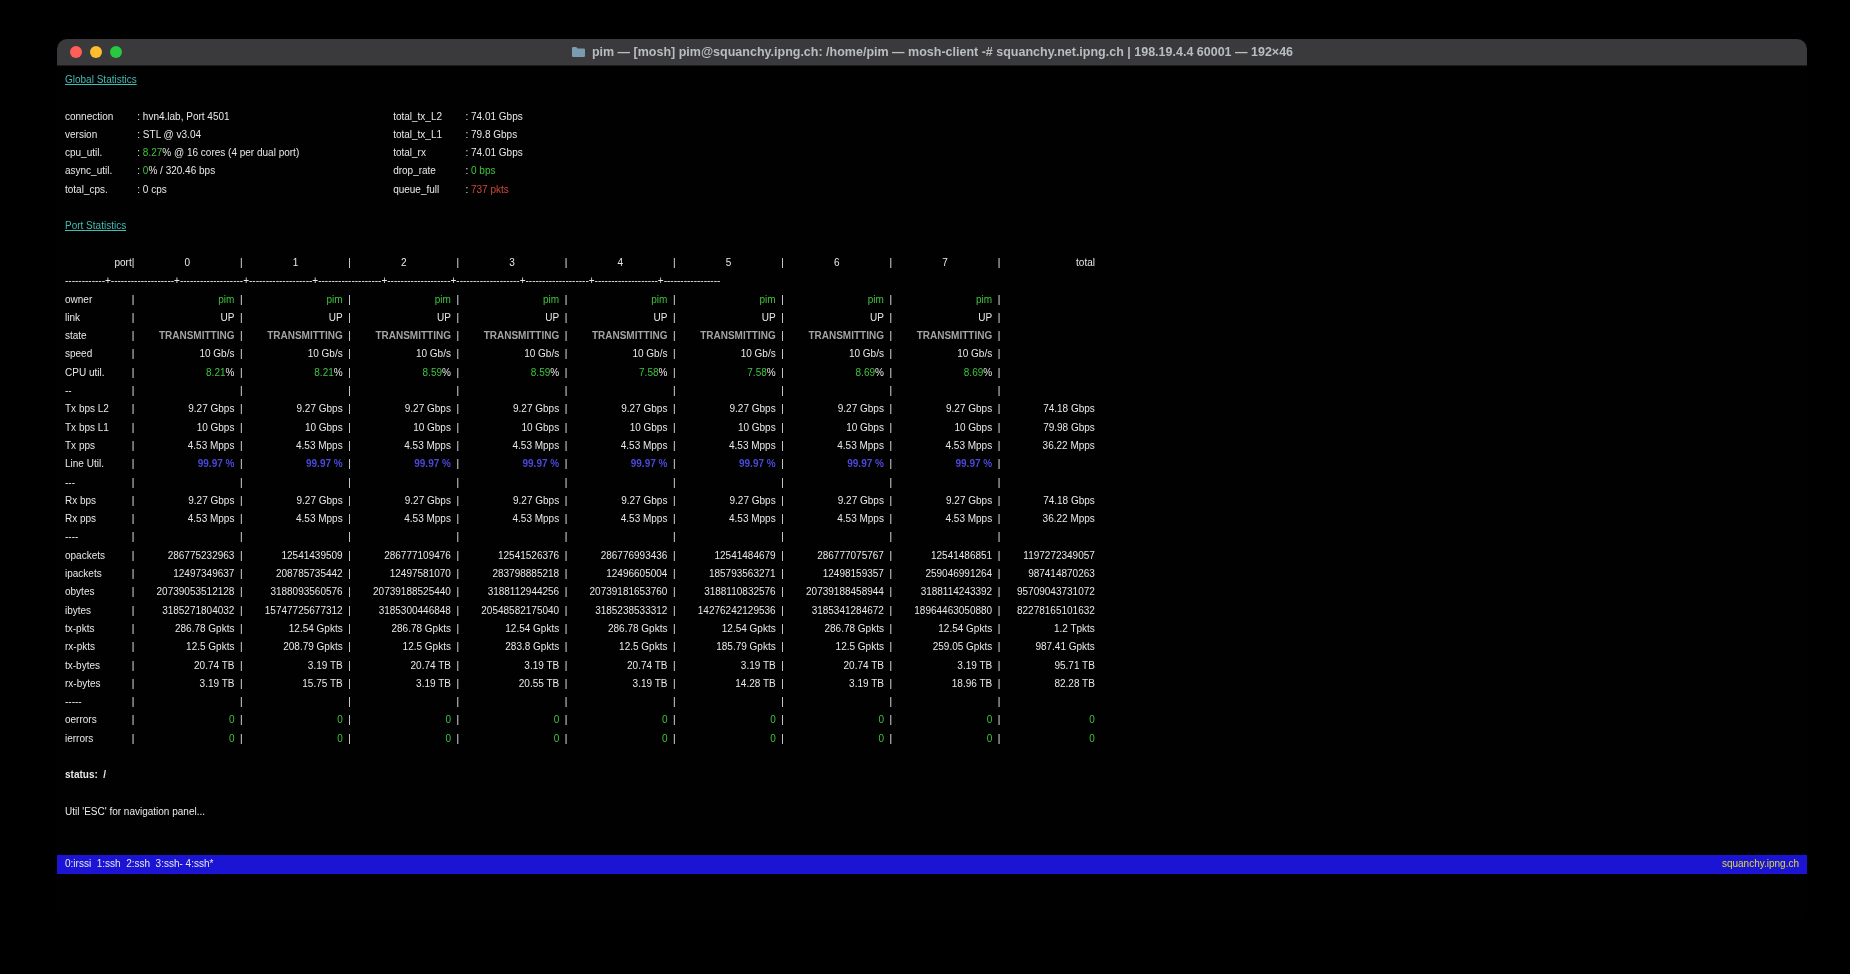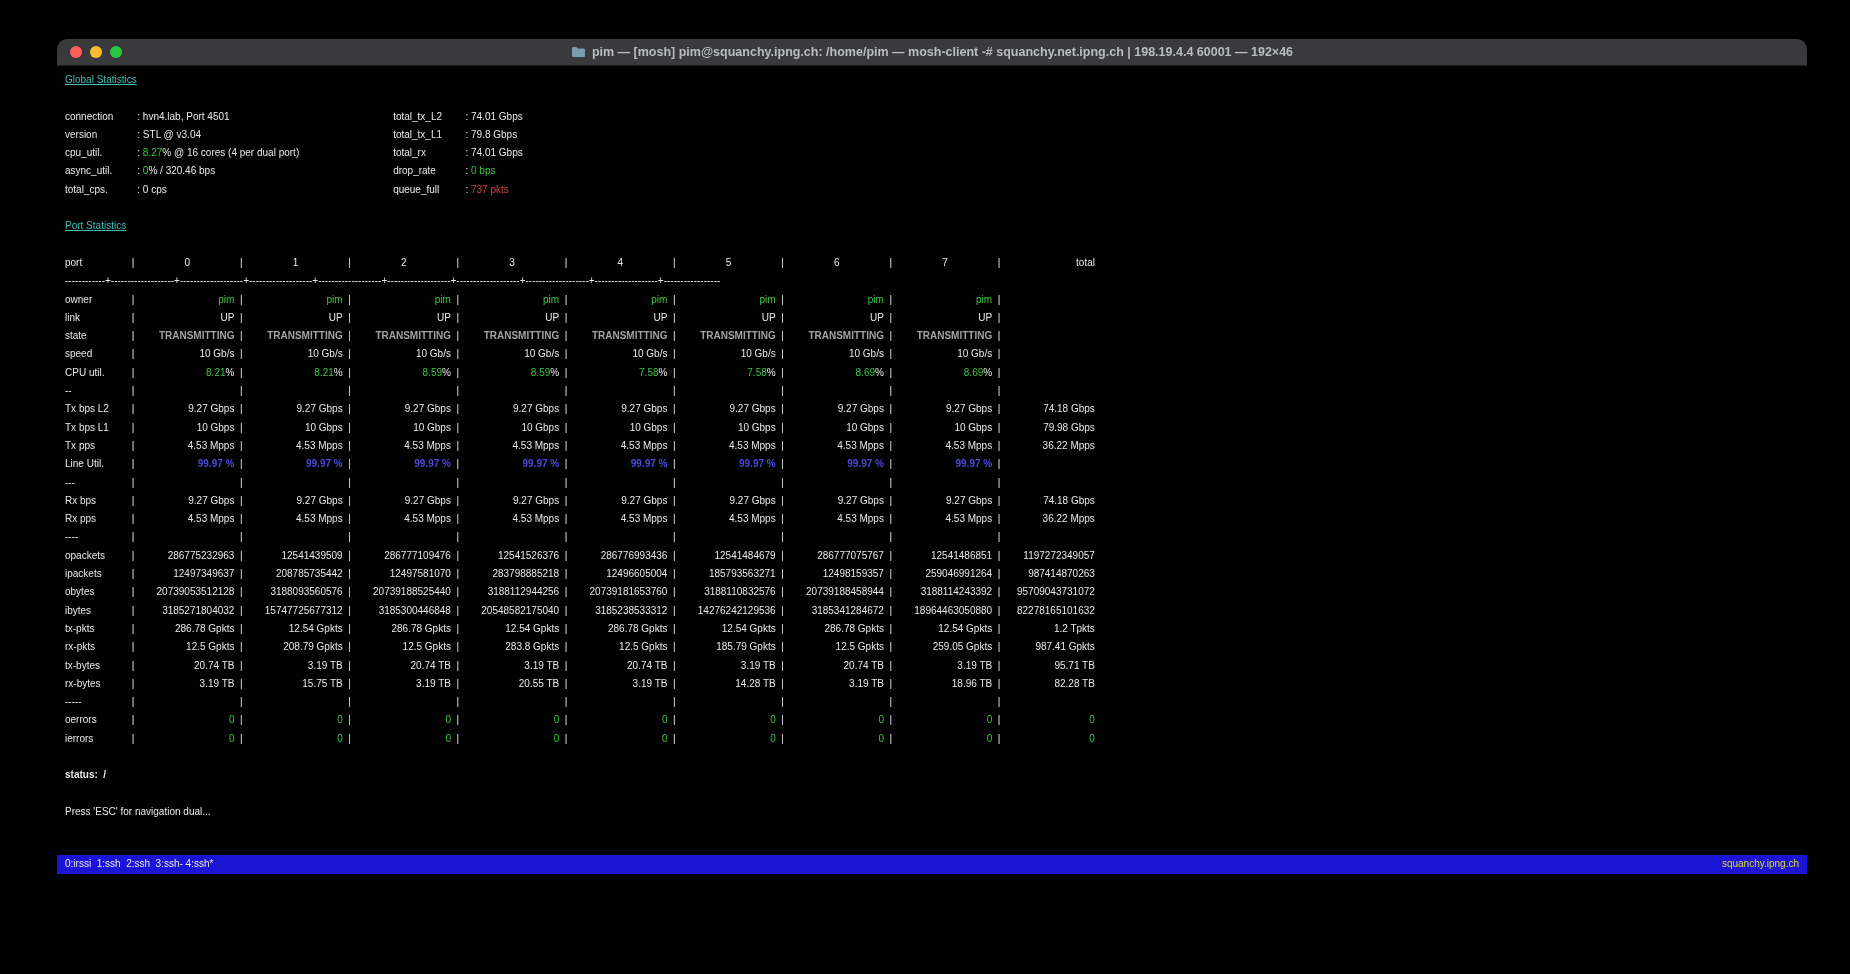--- a/index.html
+++ b/index.html
@@ -20,21 +20,21 @@
   .line{position:relative;white-space:pre;height:18.3px;line-height:18.3px;}
   .green{color:#3ec43e;}
   .bgreen{color:#a3a3a3;font-weight:bold;}
   .cyan{color:#40bdb5;text-decoration:underline;}
   .blue{color:#4b48da;font-weight:bold;}
   .red-t{color:#cd4a36;}
   .bold{font-weight:bold;}
   .lbl{display:inline-block;width:13ch;}
   .rcol{position:absolute;left:59ch;top:0;}
   .rowlbl{display:inline-block;width:12ch;}
-  .hlbl{display:inline-block;width:12ch;text-align:left;}
+  .hlbl{display:inline-block;width:12ch;text-align:right;}
   .cell{display:inline-block;width:18ch;padding-right:1ch;text-align:right;}
   .hcell{display:inline-block;width:19ch;text-align:center;}
   .tcell{display:inline-block;width:17ch;text-align:right;}
   .cursor{background:#35c435;}
   .statusbar{background:#1b14d4;margin:16px -8px;padding:0 8px;display:flex;justify-content:space-between;}
   .statusbar .host{color:#dcdc3a;}
 </style>
 </head>
 <body>
 
@@ -88,17 +88,17 @@
       <div class="line"><span class="rowlbl">tx-pkts</span>|<span class="cell"><span>286.78 Gpkts</span></span>|<span class="cell"><span>12.54 Gpkts</span></span>|<span class="cell"><span>286.78 Gpkts</span></span>|<span class="cell"><span>12.54 Gpkts</span></span>|<span class="cell"><span>286.78 Gpkts</span></span>|<span class="cell"><span>12.54 Gpkts</span></span>|<span class="cell"><span>286.78 Gpkts</span></span>|<span class="cell"><span>12.54 Gpkts</span></span>|<span class="tcell"><span>1.2 Tpkts</span></span></div>
       <div class="line"><span class="rowlbl">rx-pkts</span>|<span class="cell"><span>12.5 Gpkts</span></span>|<span class="cell"><span>208.79 Gpkts</span></span>|<span class="cell"><span>12.5 Gpkts</span></span>|<span class="cell"><span>283.8 Gpkts</span></span>|<span class="cell"><span>12.5 Gpkts</span></span>|<span class="cell"><span>185.79 Gpkts</span></span>|<span class="cell"><span>12.5 Gpkts</span></span>|<span class="cell"><span>259.05 Gpkts</span></span>|<span class="tcell"><span>987.41 Gpkts</span></span></div>
       <div class="line"><span class="rowlbl">tx-bytes</span>|<span class="cell"><span>20.74 TB</span></span>|<span class="cell"><span>3.19 TB</span></span>|<span class="cell"><span>20.74 TB</span></span>|<span class="cell"><span>3.19 TB</span></span>|<span class="cell"><span>20.74 TB</span></span>|<span class="cell"><span>3.19 TB</span></span>|<span class="cell"><span>20.74 TB</span></span>|<span class="cell"><span>3.19 TB</span></span>|<span class="tcell"><span>95.71 TB</span></span></div>
       <div class="line"><span class="rowlbl">rx-bytes</span>|<span class="cell"><span>3.19 TB</span></span>|<span class="cell"><span>15.75 TB</span></span>|<span class="cell"><span>3.19 TB</span></span>|<span class="cell"><span>20.55 TB</span></span>|<span class="cell"><span>3.19 TB</span></span>|<span class="cell"><span>14.28 TB</span></span>|<span class="cell"><span>3.19 TB</span></span>|<span class="cell"><span>18.96 TB</span></span>|<span class="tcell"><span>82.28 TB</span></span></div>
       <div class="line"><span class="rowlbl">-----</span>|<span class="cell"></span>|<span class="cell"></span>|<span class="cell"></span>|<span class="cell"></span>|<span class="cell"></span>|<span class="cell"></span>|<span class="cell"></span>|<span class="cell"></span>|<span class="tcell"></span></div>
       <div class="line"><span class="rowlbl">oerrors</span>|<span class="cell"><span class="green">0</span></span>|<span class="cell"><span class="green">0</span></span>|<span class="cell"><span class="green">0</span></span>|<span class="cell"><span class="green">0</span></span>|<span class="cell"><span class="green">0</span></span>|<span class="cell"><span class="green">0</span></span>|<span class="cell"><span class="green">0</span></span>|<span class="cell"><span class="green">0</span></span>|<span class="tcell"><span class="green">0</span></span></div>
       <div class="line"><span class="rowlbl">ierrors</span>|<span class="cell"><span class="green">0</span></span>|<span class="cell"><span class="green">0</span></span>|<span class="cell"><span class="green">0</span></span>|<span class="cell"><span class="green">0</span></span>|<span class="cell"><span class="green">0</span></span>|<span class="cell"><span class="green">0</span></span>|<span class="cell"><span class="green">0</span></span>|<span class="cell"><span class="green">0</span></span>|<span class="tcell"><span class="green">0</span></span></div>
       <div class="line"></div>
       <div class="line"><span class="bold">status:</span>  <span class="bold">/</span></div>
       <div class="line"></div>
-      <div class="line"><span>Press 'ESC' for navigation dual...</span></div>
+      <div class="line"><span>Util 'ESC' for navigation panel...</span></div>
       <div class="line"></div>
       <div class="line statusbar"><span>0:irssi  1:ssh  2:ssh  3:ssh- 4:ssh*</span><span class="host">squanchy.ipng.ch</span></div>
     </div>
 </div>
 
 </body></html>

